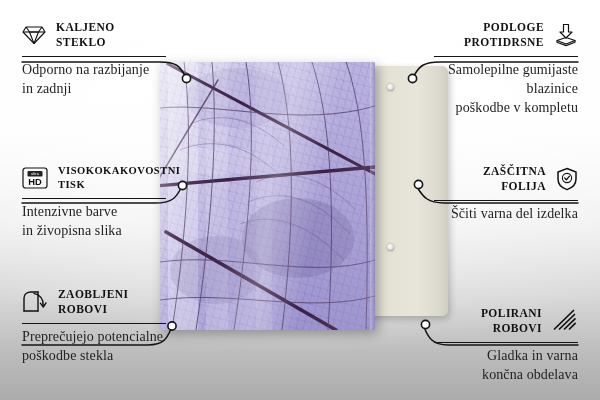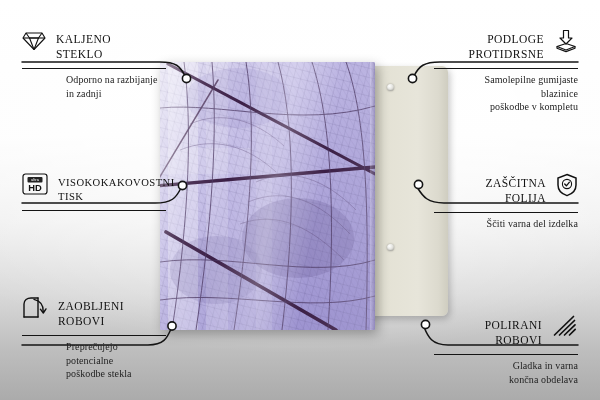--- a/index.html
+++ b/index.html
@@ -51,27 +51,27 @@
   .panel-edge{
     position:absolute;right:0;top:0;width:5px;height:100%;
     background:linear-gradient(to right,rgba(255,255,255,.25),rgba(90,80,130,.35));
   }
 
   
   .callout{position:absolute;}
   .c-head{display:flex;align-items:center;gap:10px;}
   .c-head.right{justify-content:flex-end;}
   .c-title{
-    font-size:11.5px;font-weight:400;letter-spacing:.45px;line-height:1.32;
-    color:#111;text-transform:uppercase;margin-top:12px;
+    font-size:11.5px;font-weight:700;letter-spacing:.45px;line-height:1.32;
+    color:#111;text-transform:uppercase;
   }
   .right .c-title{text-align:right;}
   .c-rule{height:0;border-top:1.3px solid #141414;margin-top:4px;}
   .c-sub{
-    font-size:10px;line-height:1.34;color:#232323;margin-top:4px;letter-spacing:.1px;margin-left:44px;
+    font-size:14px;line-height:1.34;color:#232323;margin-top:4px;letter-spacing:.1px;
   }
   .right .c-sub{text-align:right;}
 
   .ico{flex:0 0 auto;display:block;}
 
   
   .connectors{position:absolute;left:0;top:0;width:600px;height:400px;pointer-events:none;}
 </style>
 </head>
 <body>
@@ -216,20 +216,24 @@
         <rect x="5.5" y="5" width="15" height="5.4" rx="1" fill="#222"></rect>
         <text x="13" y="9.3" font-family="Liberation Sans, sans-serif" font-size="4.1" fill="#fff" text-anchor="middle">ultra</text>
         <text x="13" y="19.3" font-family="Liberation Sans, sans-serif" font-size="9.4" font-weight="bold" fill="#111" text-anchor="middle">HD</text>
       </svg>
       <div class="c-title" style="font-size:10.6px;">
         <div>VISOKOKAKOVOSTNI</div>
         <div>TISK</div>
       </div>
     </div>
     <div class="c-rule" style="width:144px;margin-top:6px;"></div>
+    <div class="c-sub">
+      <div>Intenzivne barve</div>
+      <div>in živopisna slika</div>
+    </div>
   </div>
 
   <div class="callout right" style="left:434px;top:164px;width:144px;">
     <div class="c-head right">
       <div class="c-title">
         <div>ZAŠČITNA</div>
         <div>FOLIJA</div>
       </div>
       <svg class="ico" width="22" height="24" viewBox="0 0 22 24">
         <path d="M11 1.5 L20 5 V12 C20 17.4 16.1 21 11 22.6 C5.9 21 2 17.4 2 12 V5 Z" fill="none" stroke="#111" stroke-width="1.5"></path>

